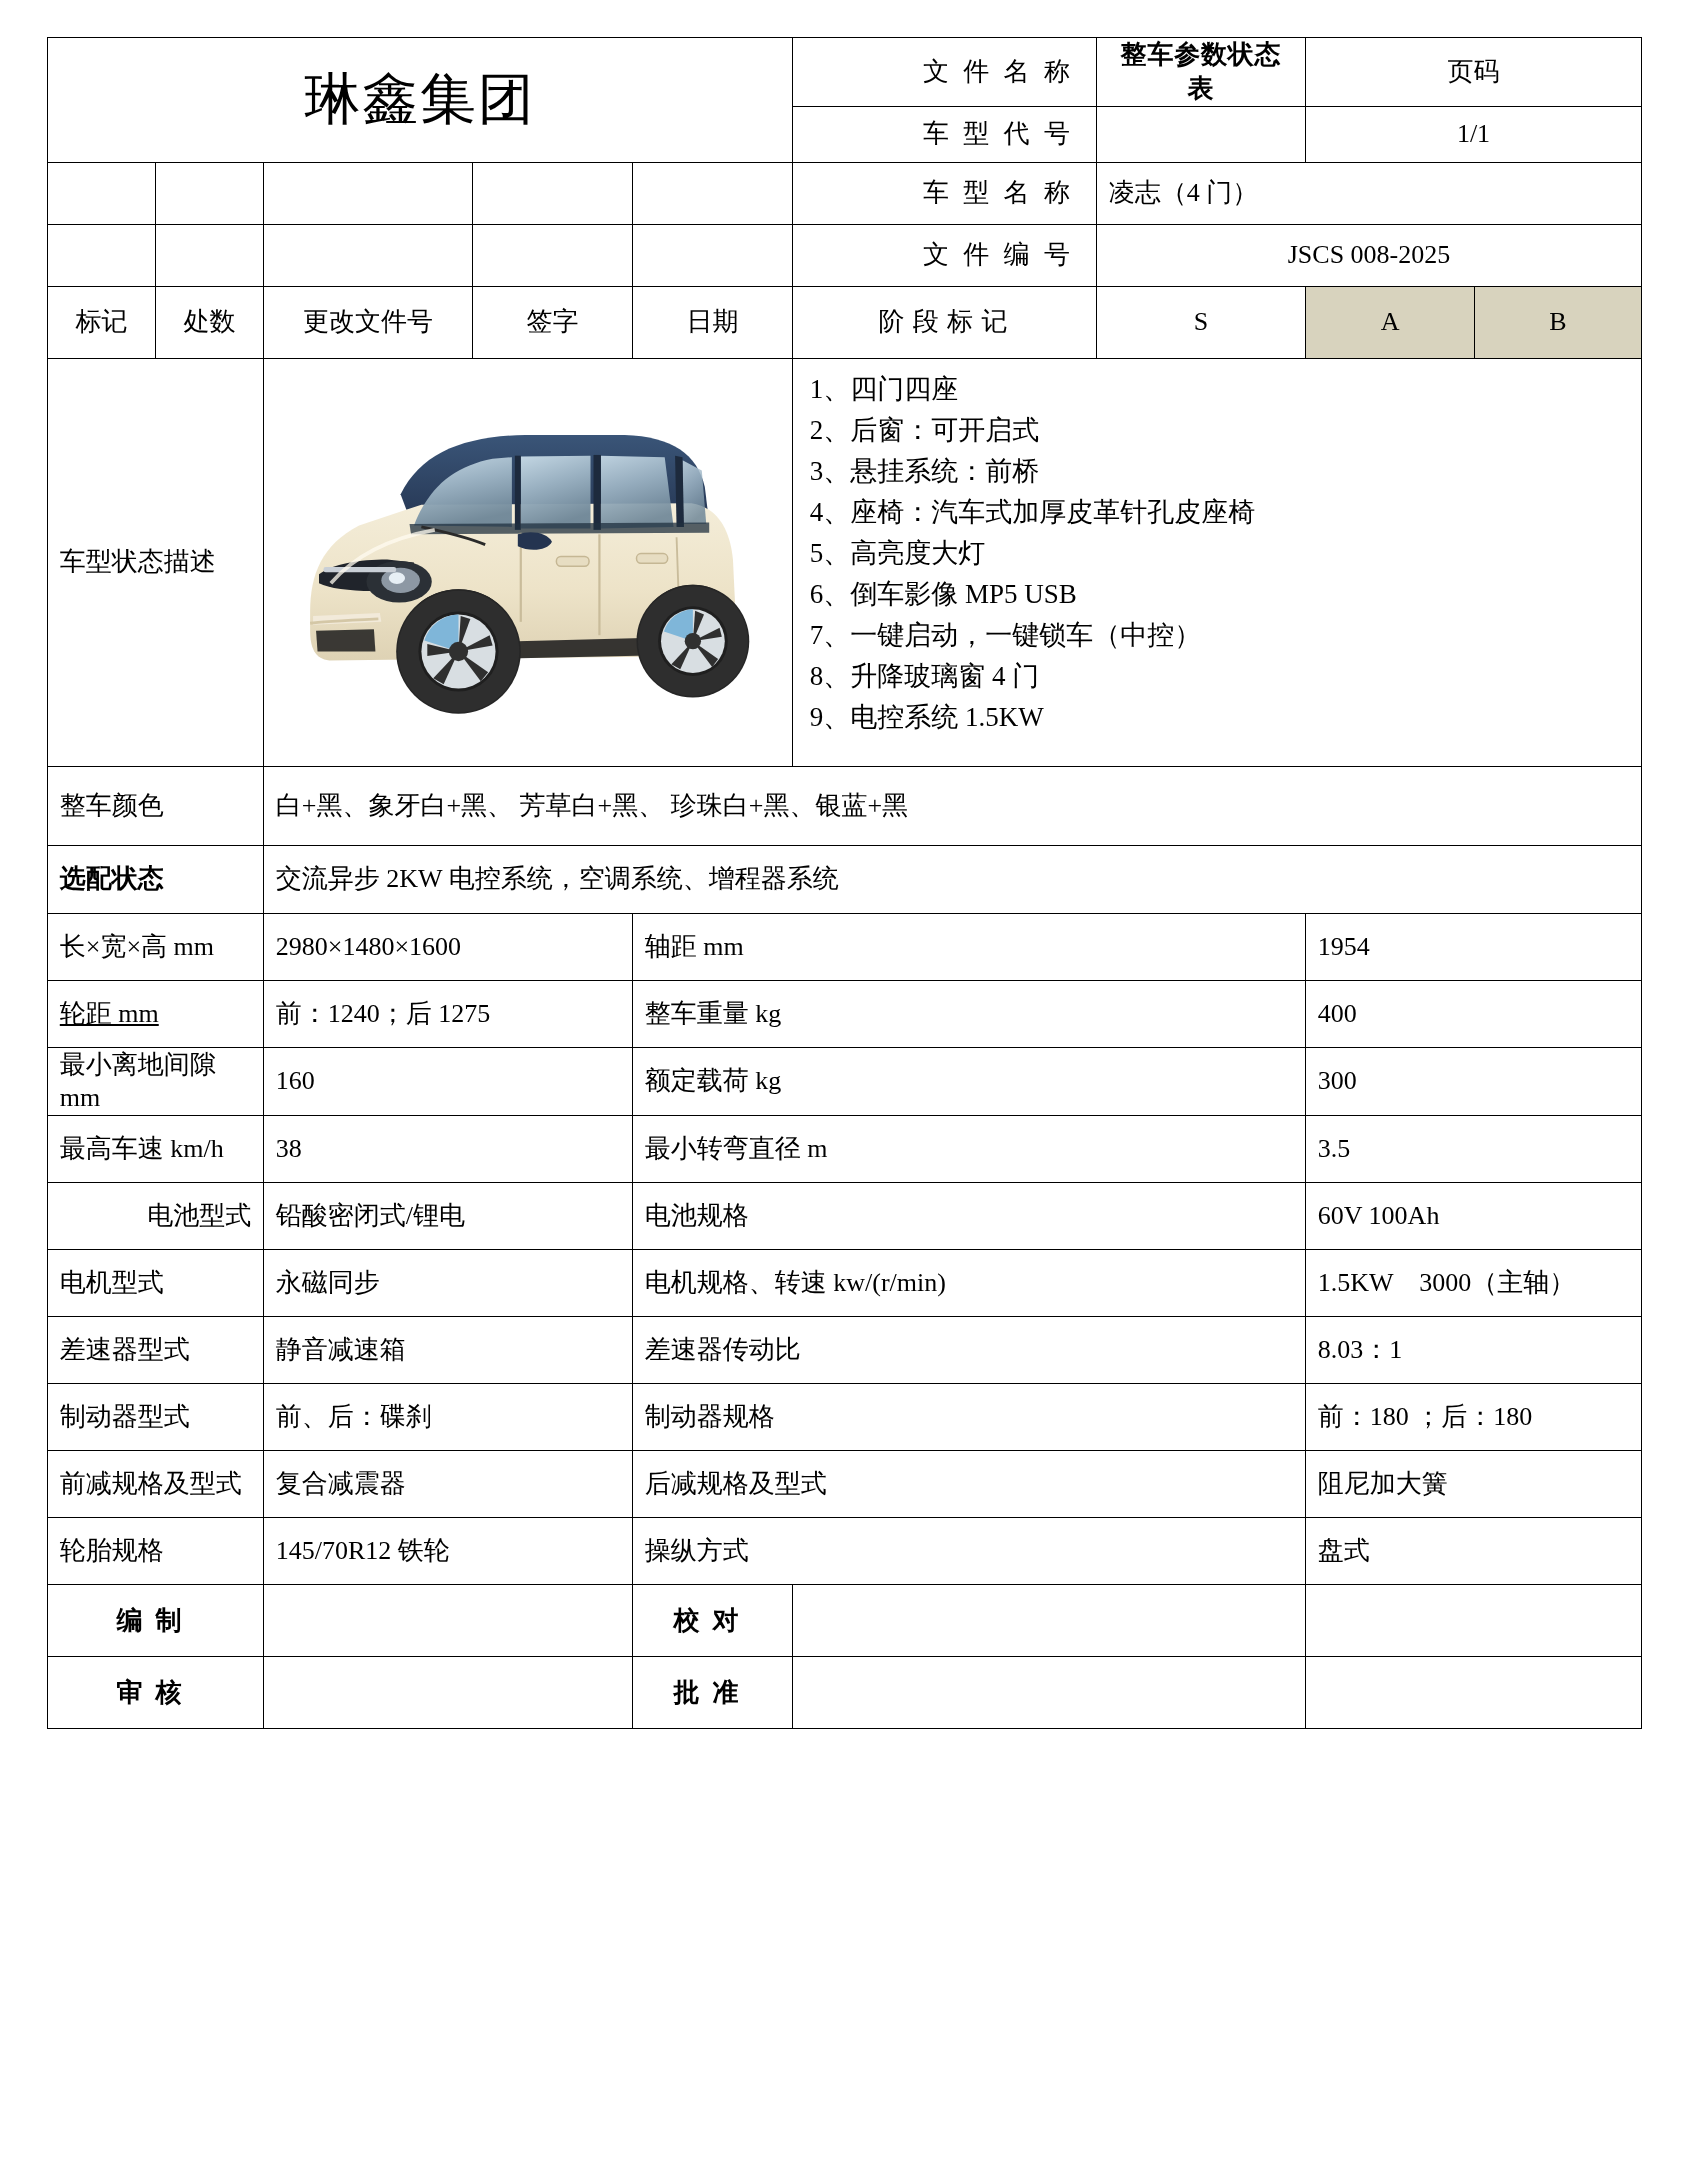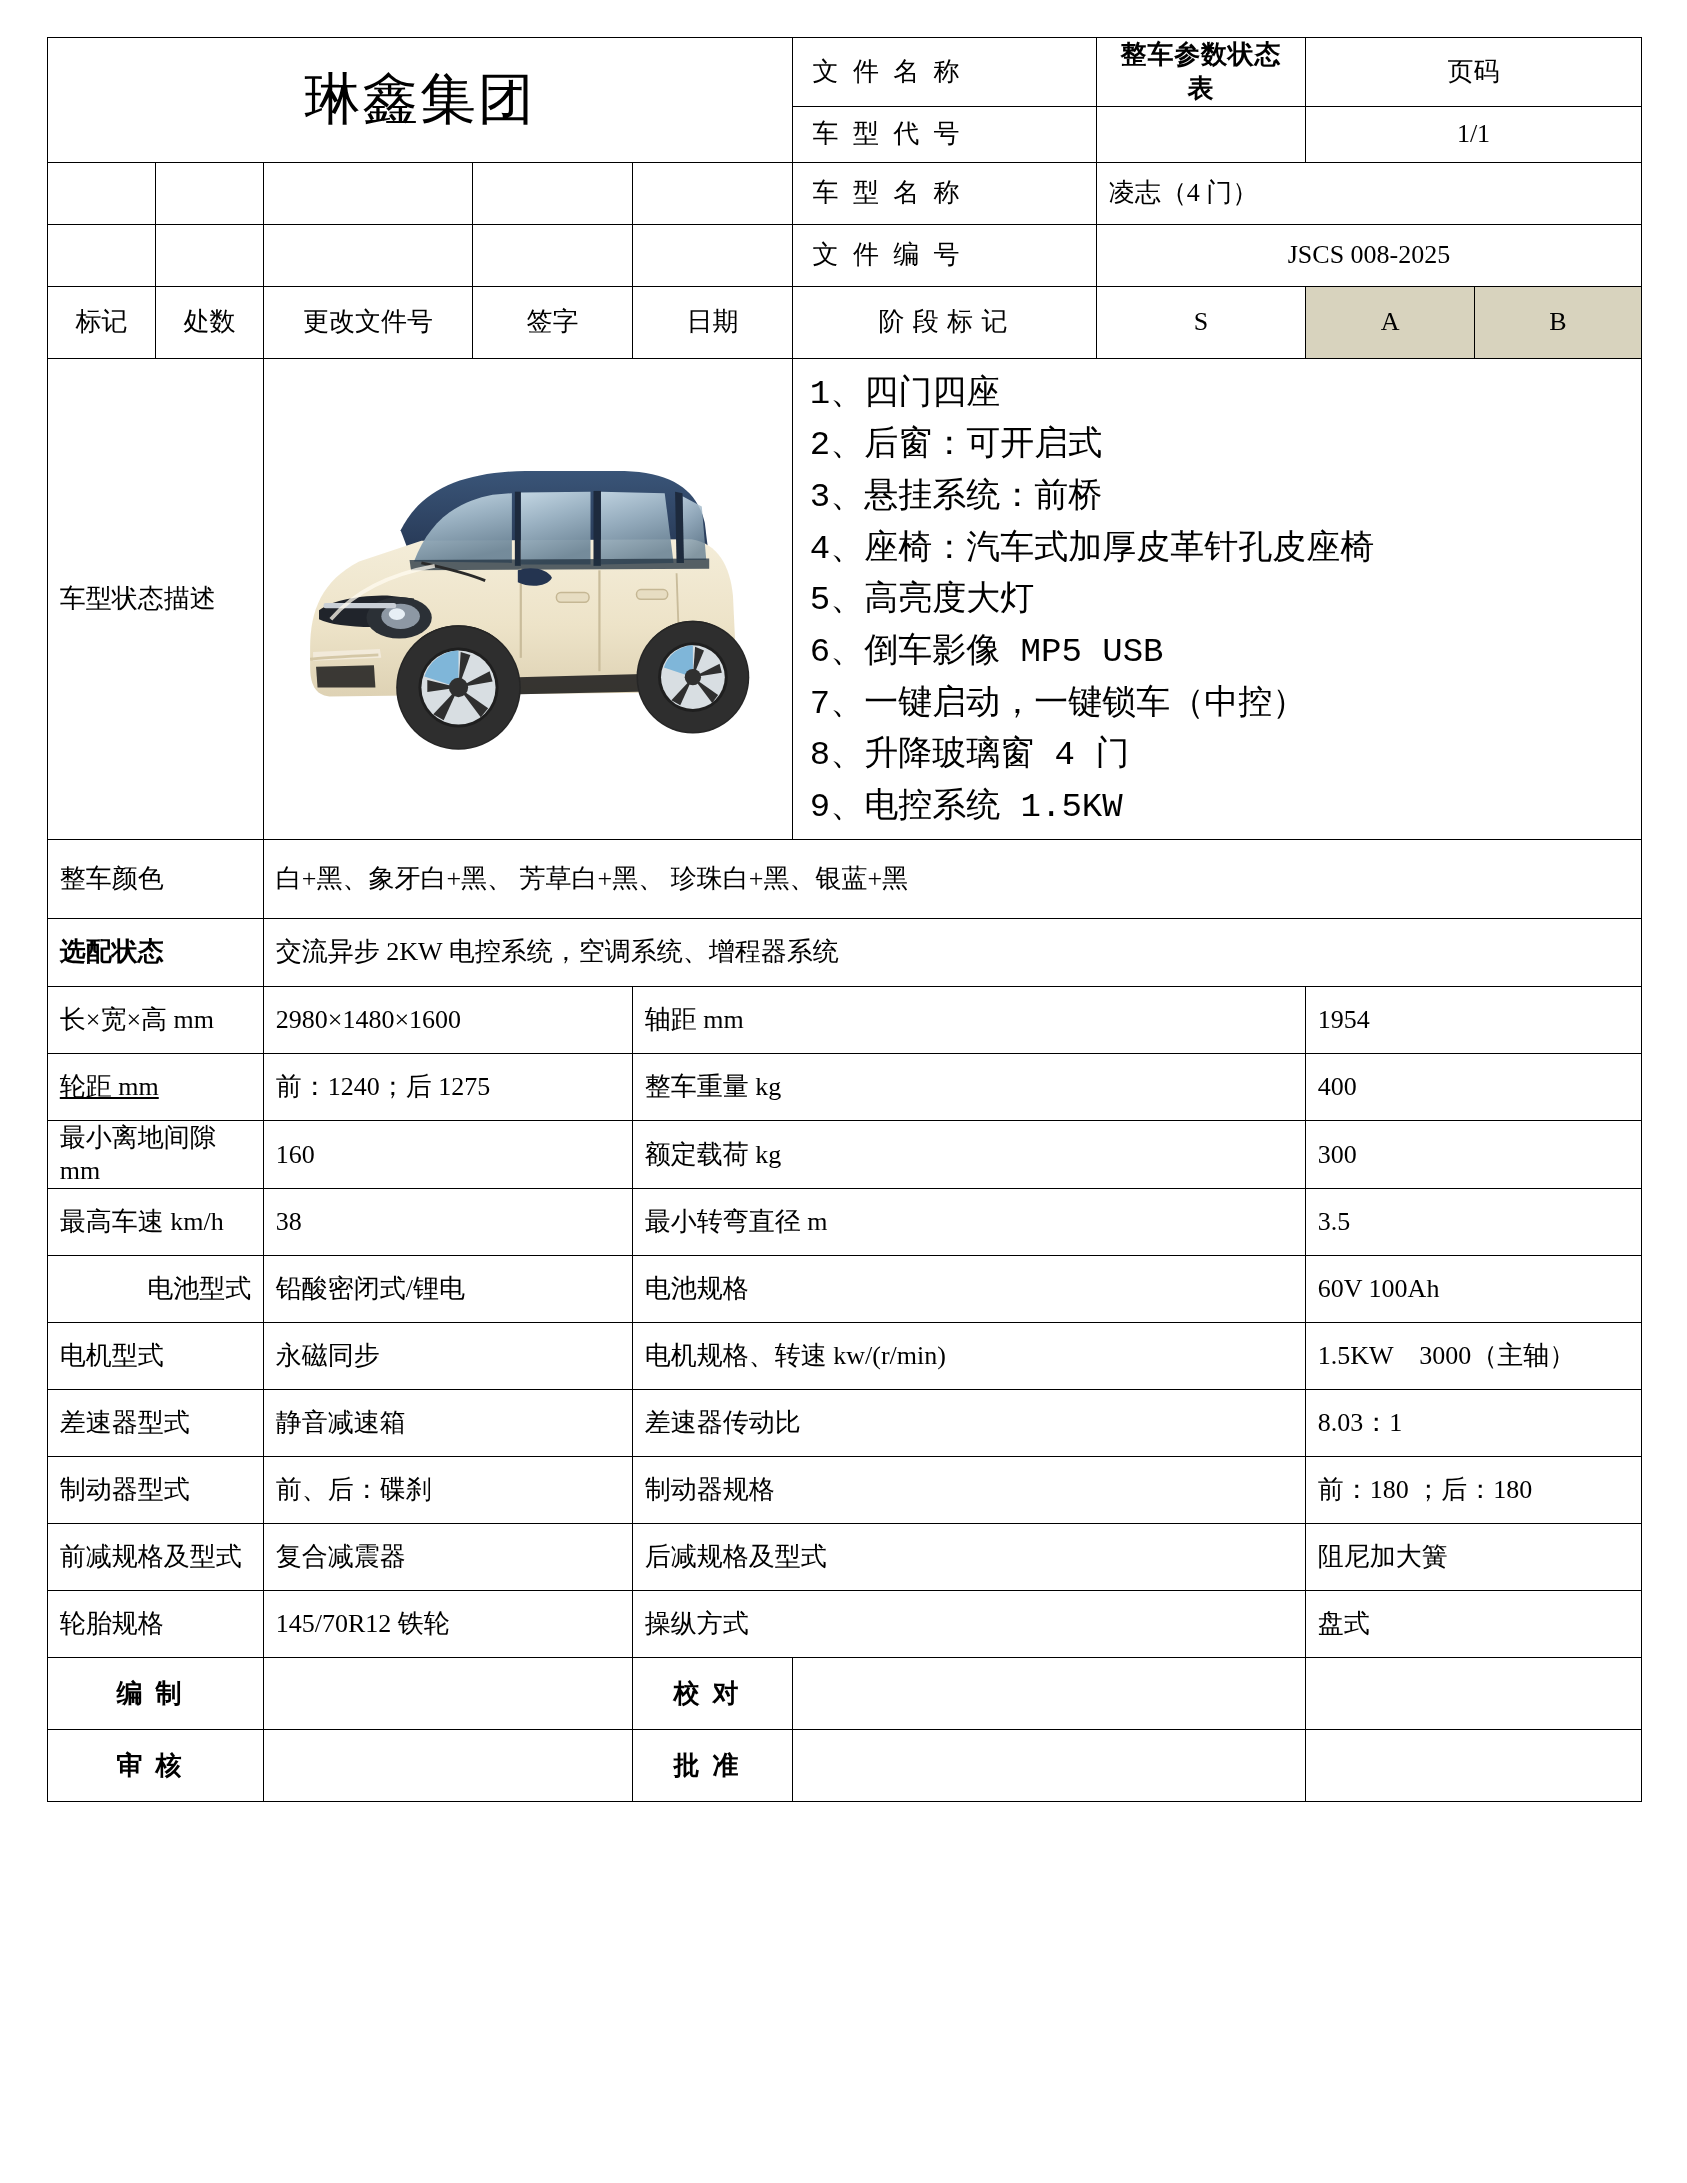--- a/index.html
+++ b/index.html
@@ -59,21 +59,21 @@
     font-size: 56px;
     font-weight: normal;
     letter-spacing: 1.7px;
     font-family: "Liberation Serif", "DejaVu Serif", serif;
   }
 
   
   .spaced {
     letter-spacing: 0.55em;
     padding-left: 0.3em;
-    text-align: left;
+    text-align: right;
     display: block;
   }
   .spaced-sm {
     letter-spacing: 0.32em;
     padding-left: 0.2em;
     text-align: center;
     display: block;
   }
 
   .doc-title {
@@ -85,24 +85,23 @@
 
   .stage-fill { background: #D8D3BE !important; }
 
   
   .feature-list {
     list-style: none;
     margin: 0;
     padding: 5px 0 5px 5px;
   }
   .feature-list li {
-    font-size: 34px;
+    font-size: 27px;
     line-height: 1.52;
     white-space: nowrap;
-    font-family: Liberation Mono, monospace;
   }
 
   
   .car-cell {
     padding: 0;
     position: relative;
   }
   .car-wrap {
     width: 100%;
     height: 100%;

